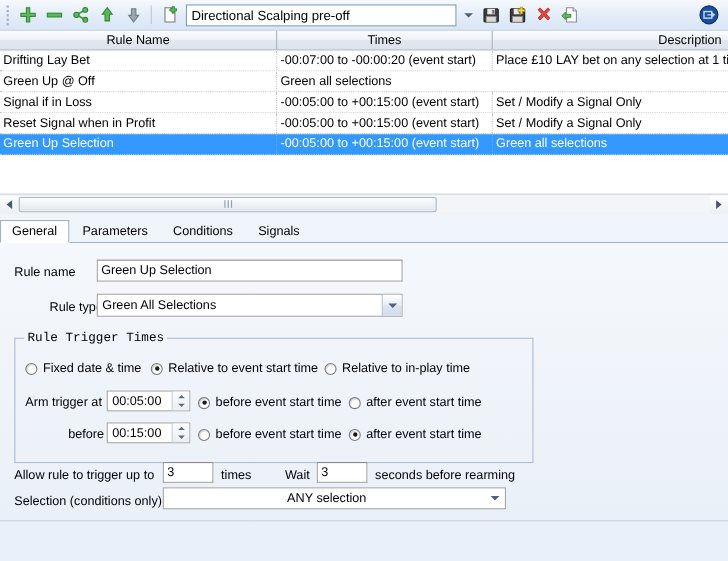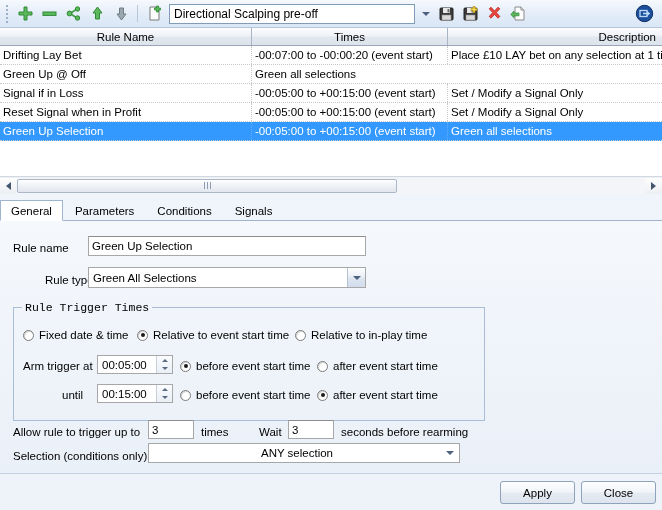--- a/index.html
+++ b/index.html
@@ -551,21 +551,21 @@
       </div>
       <div class="radio" style="left:166px; top:52px;">
         <span class="rdot on"></span>
         <span>before event start time</span>
       </div>
       <div class="radio" style="left:303px; top:52px;">
         <span class="rdot"></span>
         <span>after event start time</span>
       </div>
 
-      <div class="lbl" style="left:48px; top:81px;">until</div>
+      <div class="lbl" style="left:48px; top:81px;">before</div>
       <div class="spin" style="left:83px; top:76px; width:76px;">
         <div class="spin-val">00:15:00</div>
         <div class="spin-btns">
           <div class="spin-b">
               <span class="tri-up"></span>
             </div>
           <div class="spin-b">
               <span class="tri-dn"></span>
             </div>
         </div>
@@ -591,18 +591,14 @@
     <div class="dropdown" style="left:148px; top:222px; width:312px; height:20px;">
       <div class="dd-text center">ANY selection</div>
       <div class="dd-btn-flat">
         <span class="caret-dn"></span>
       </div>
     </div>
   </div>
 
   <div class="panel-sep"></div>
 
-  <div class="footer">
-    <div class="btn" style="left:500px; top:7px; width:75px;">Apply</div>
-    <div class="btn" style="left:581px; top:7px; width:75px;">Close</div>
-  </div>
 
 </div>
 
 </body></html>

